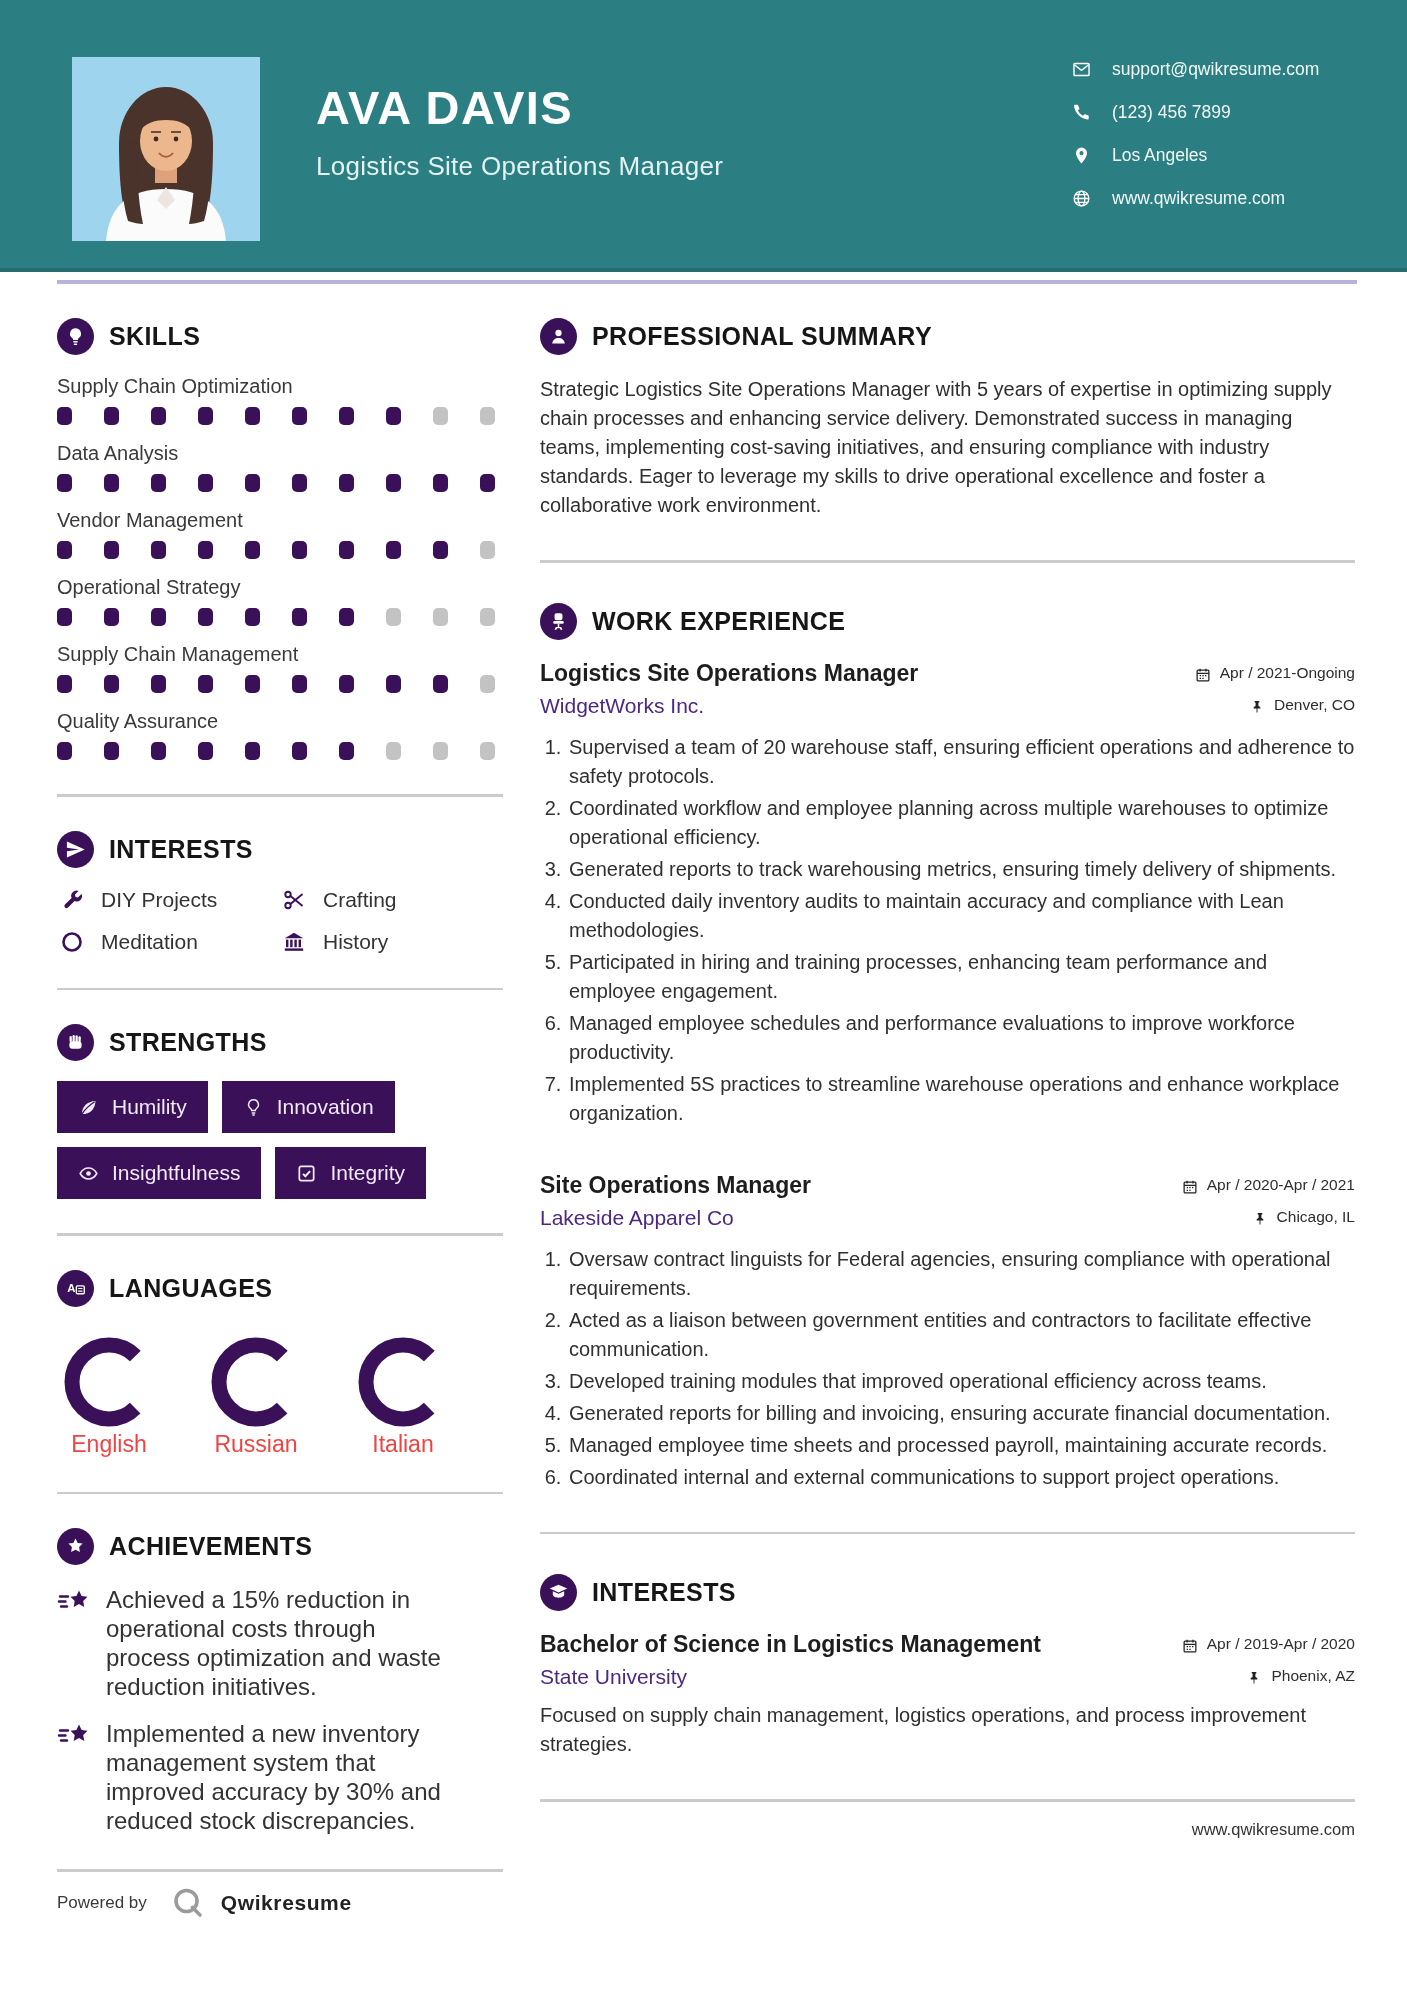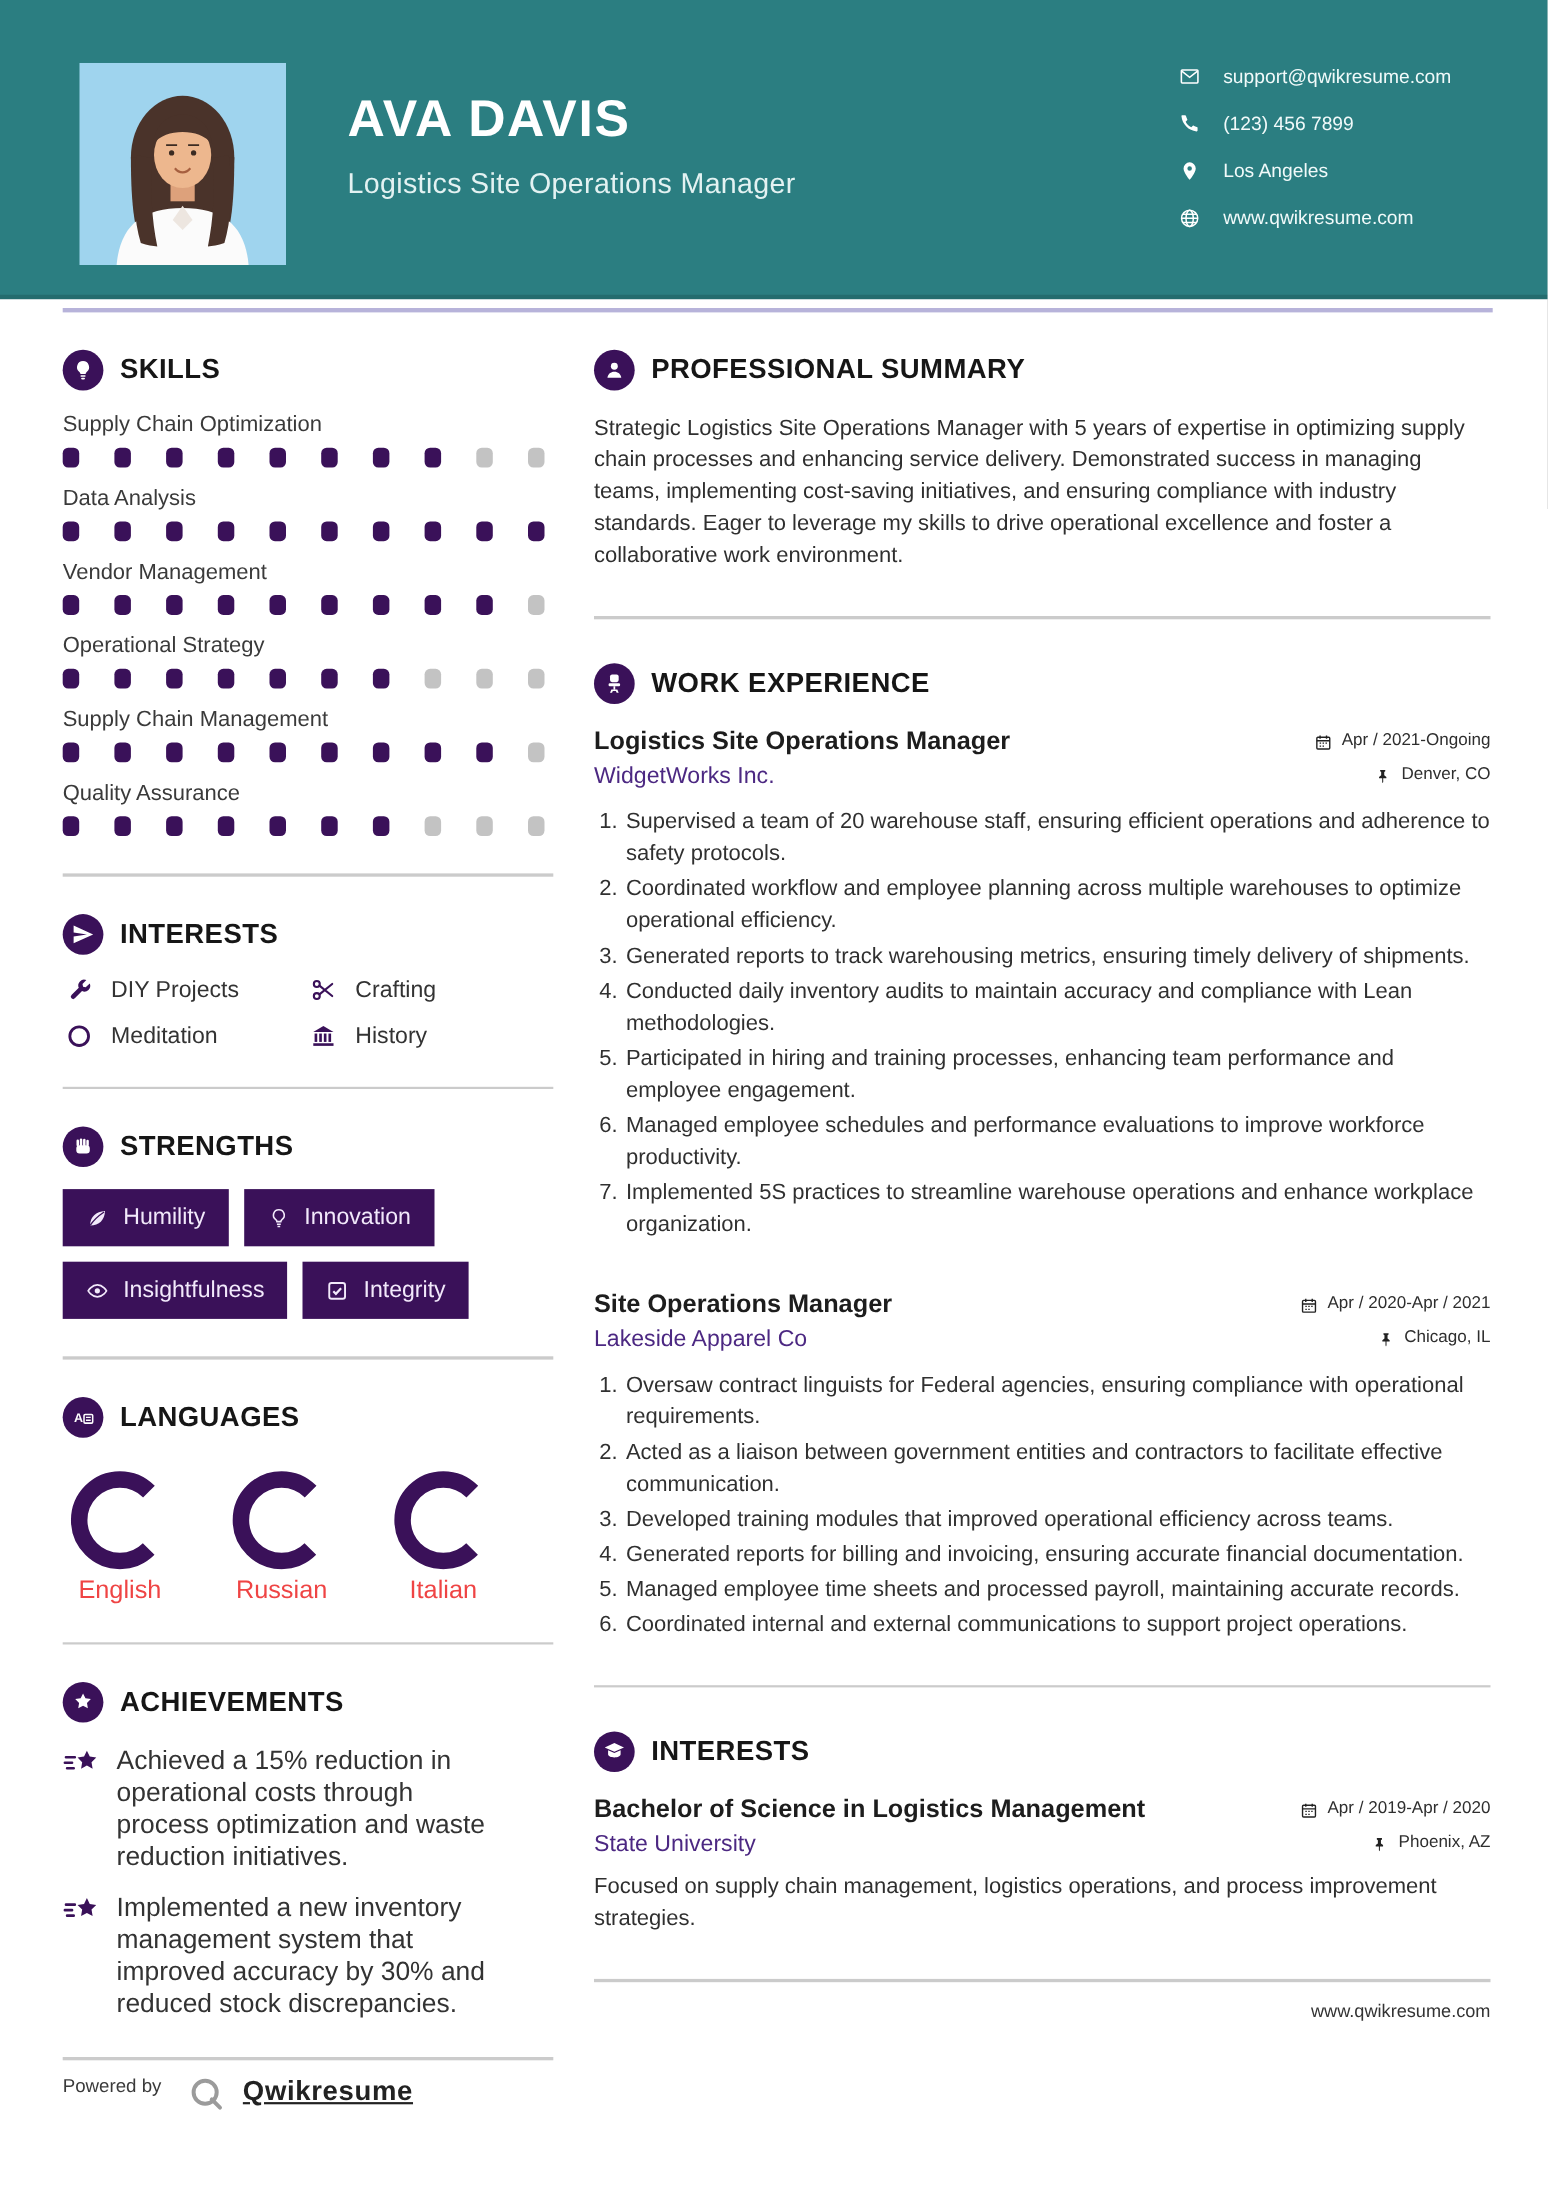--- a/index.html
+++ b/index.html
@@ -51,24 +51,24 @@
   .chip .icn{width:21px;height:21px;flex:none}
   
   .langs{display:flex;gap:57px;padding-left:7px;margin-top:30px}
   .lang{text-align:center}
   .lang .arc{fill:none;stroke:var(--purple);stroke-width:15}
   .lang-label{font-size:23px;color:#ef4444;}
   
   .ach{display:flex;gap:13px;margin-bottom:18px}
   .ach-icn{width:36px;height:30px;color:var(--purple);flex:none;margin-top:3px}
   .ach p{font-size:24px;line-height:29px;color:#333;max-width:340px}
-  .leftfoot{display:flex;align-items:flex-start;margin-top:14px}
+  .leftfoot{display:flex;align-items:center;margin-top:14px}
   .powered{font-size:17px;color:#3A3A3A}
   .qlogo{width:34px;height:34px;color:#9B9B9B;margin-left:24px;margin-right:16px}
-  .brand{font-size:25px;font-weight:700;color:#222;text-decoration:underline;letter-spacing:.6px;cursor:pointer}
+  .brand{font-size:21px;font-weight:700;color:#222;letter-spacing:.6px;cursor:pointer}
   
   .summary-p{font-size:20px;line-height:29px;color:#2F2F2F;margin-top:4px}
   .job .row,.edu .row{display:flex;align-items:baseline;justify-content:space-between}
   .job-title,.degree{font-size:23px;font-weight:700;color:#1D1D1D}
   .company,.school{font-size:21px;color:var(--purple_link);margin-top:7px;display:inline-block;cursor:pointer}
   .meta{display:flex;align-items:center;gap:9px;color:#2E2E2E;font-size:15.5px;flex:none}
   .meta .icn{width:16px;height:16px;color:#222;position:relative;top:2px}
   .bullets{margin-top:15px;padding-left:27px;font-size:20px;line-height:29px;color:#303030}
   .bullets li{margin-bottom:3px;padding-left:2px}
   .job + .job{margin-top:44px}

